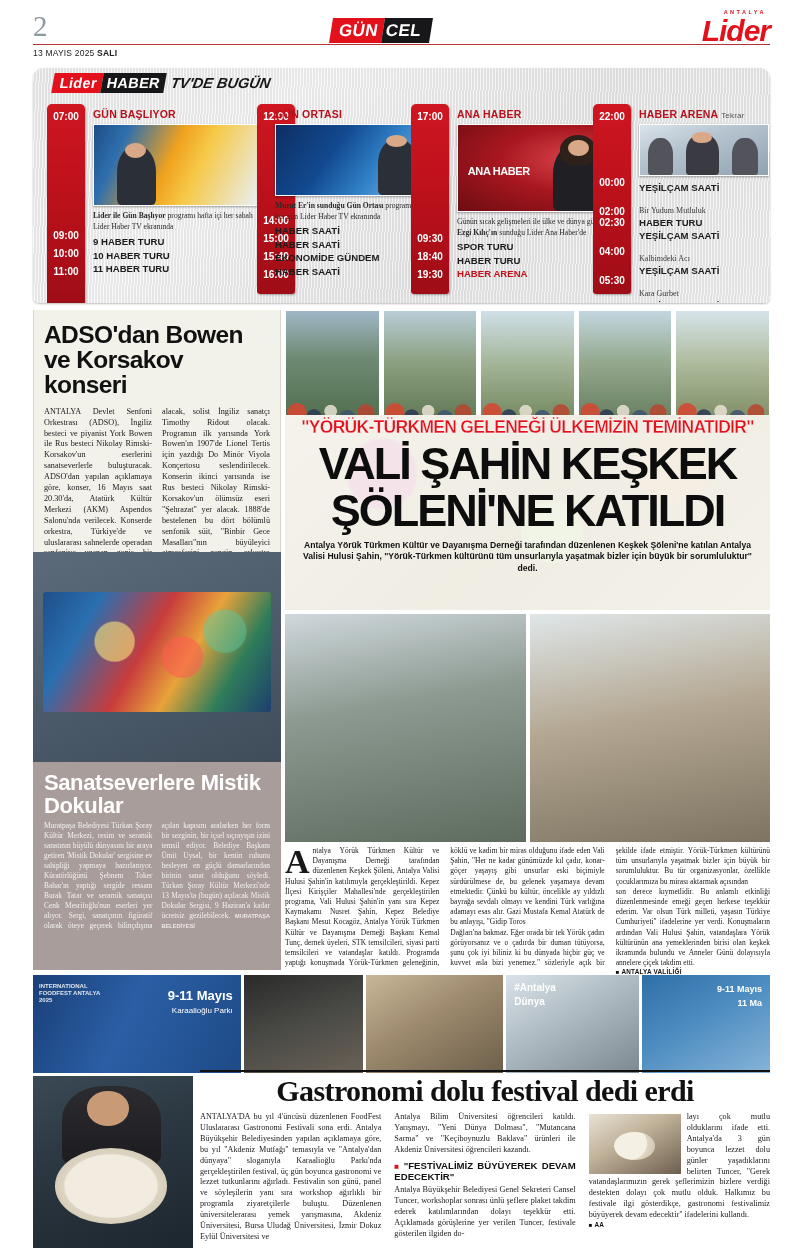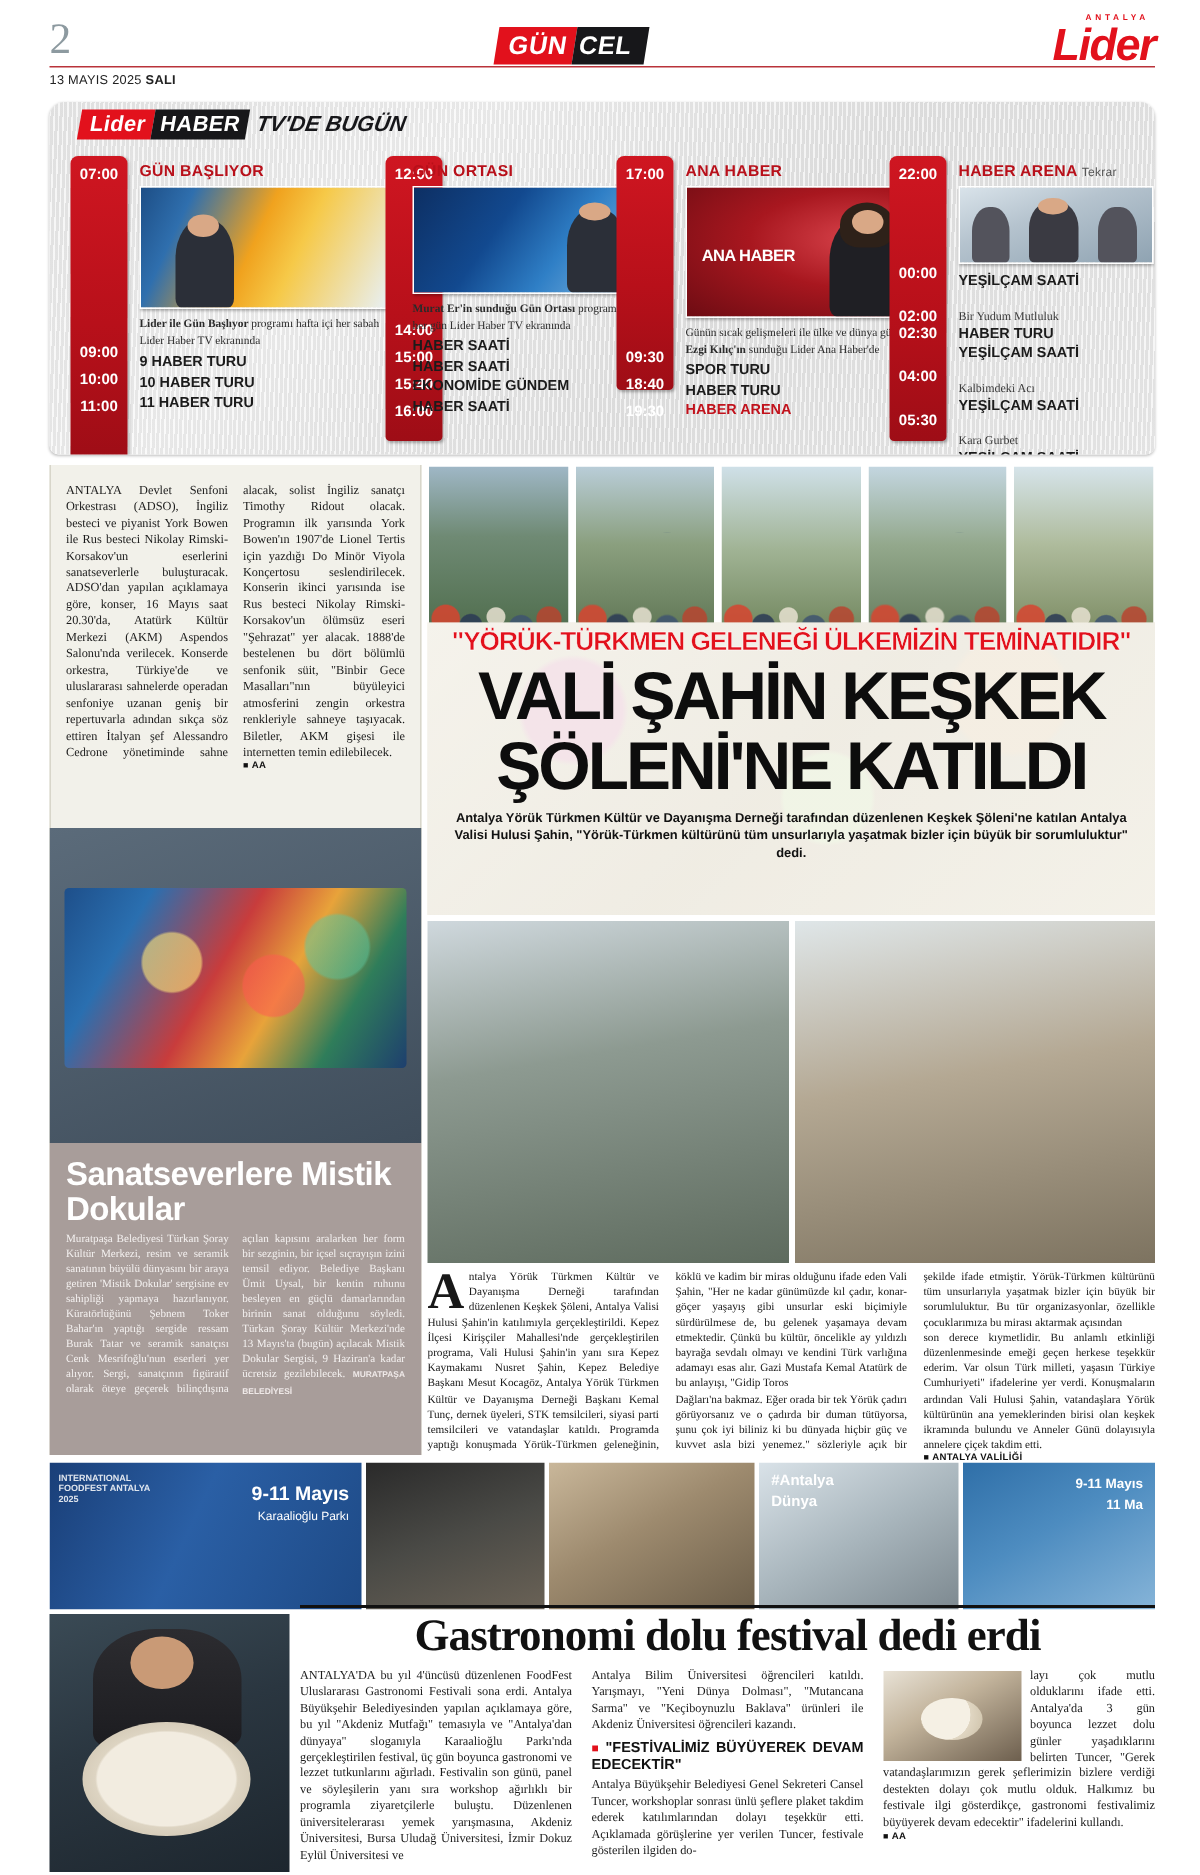--- a/index.html
+++ b/index.html
@@ -424,21 +424,21 @@
         <b>Murat Er'in sunduğu Gün Ortası</b><span> programı hafta içi her gün Lider Haber TV ekranında</span>
       </div>
       <div class="prog" style="margin-top:2px;">HABER SAATİ</div>
       <div class="prog">HABER SAATİ</div>
       <div class="prog">EKONOMİDE GÜNDEM</div>
       <div class="prog">HABER SAATİ</div>
     </div>
   </div>
 
   <div class="slot" style="left:378px;width:212px;">
-    <div class="time-rail" style="left:0;width:38px;height:156px;">
+    <div class="time-rail" style="left:0;width:38px;height:190px;">
       <div class="tm" style="top:8px;">17:00</div>
       <div class="tm" style="top:130px;">09:30</div>
       <div class="tm" style="top:148px;">18:40</div>
       <div class="tm" style="top:166px;">19:30</div>
     </div>
     <div style="position:absolute;left:46px;top:4px;width:166px;">
       <div class="slot-head">ANA HABER</div>
       <div class="thumb" style="margin-top:4px;height:88px;">
         <div class="tvimg tv3">
           <div class="person" style="left:58%;top:22%;width:30%;height:78%;background:#1f1f24;"></div>
@@ -485,20 +485,21 @@
       <div class="prog-sub">Kalbimdeki Acı</div>
       <div class="prog">YEŞİLÇAM SAATİ</div>
       <div class="prog-sub">Kara Gurbet</div>
       <div class="prog">YEŞİLÇAM SAATİ</div>
       <div class="prog-sub">Şaban Pabucu Yarım</div>
     </div>
   </div>
 </div>
 
 <div class="left-col">
+  <div class="hl-black adso-title">ADSO'dan Bowen ve Korsakov konseri</div>
   <div class="two-col">
     <div class="body-col">ANTALYA Devlet Senfoni Orkestrası (ADSO), İngiliz besteci ve piyanist York Bowen ile Rus besteci Nikolay Rimski-Korsakov'un eserlerini sanatseverlerle buluşturacak. ADSO'dan yapılan açıklamaya göre, konser, 16 Mayıs saat 20.30'da, Atatürk Kültür Merkezi (AKM) Aspendos Salonu'nda verilecek. Konserde orkestra, Türkiye'de ve uluslararası sahnelerde operadan senfoniye uzanan geniş bir repertuvarla adından sıkça söz ettiren İtalyan şef Alessandro Cedrone yönetiminde sahne alacak, solist İngiliz sanatçı Timothy Ridout olacak. Programın ilk yarısında York Bowen'ın 1907'de Lionel Tertis için yazdığı Do Minör Viyola Konçertosu seslendirilecek. Konserin ikinci yarısında ise Rus besteci Nikolay Rimski-Korsakov'un ölümsüz eseri "Şehrazat" yer alacak. 1888'de bestelenen bu dört bölümlü senfonik süit, "Binbir Gece Masalları"nın büyüleyici atmosferini zengin orkestra renkleriyle sahneye taşıyacak. Biletler, AKM gişesi ile internetten temin edilebilecek.</div>
     <div class="credit">AA</div>
   </div>
 </div>
 
 <div class="mistik-card">
   <div class="mistik-photo">
     <div class="mural"></div>
   </div>

